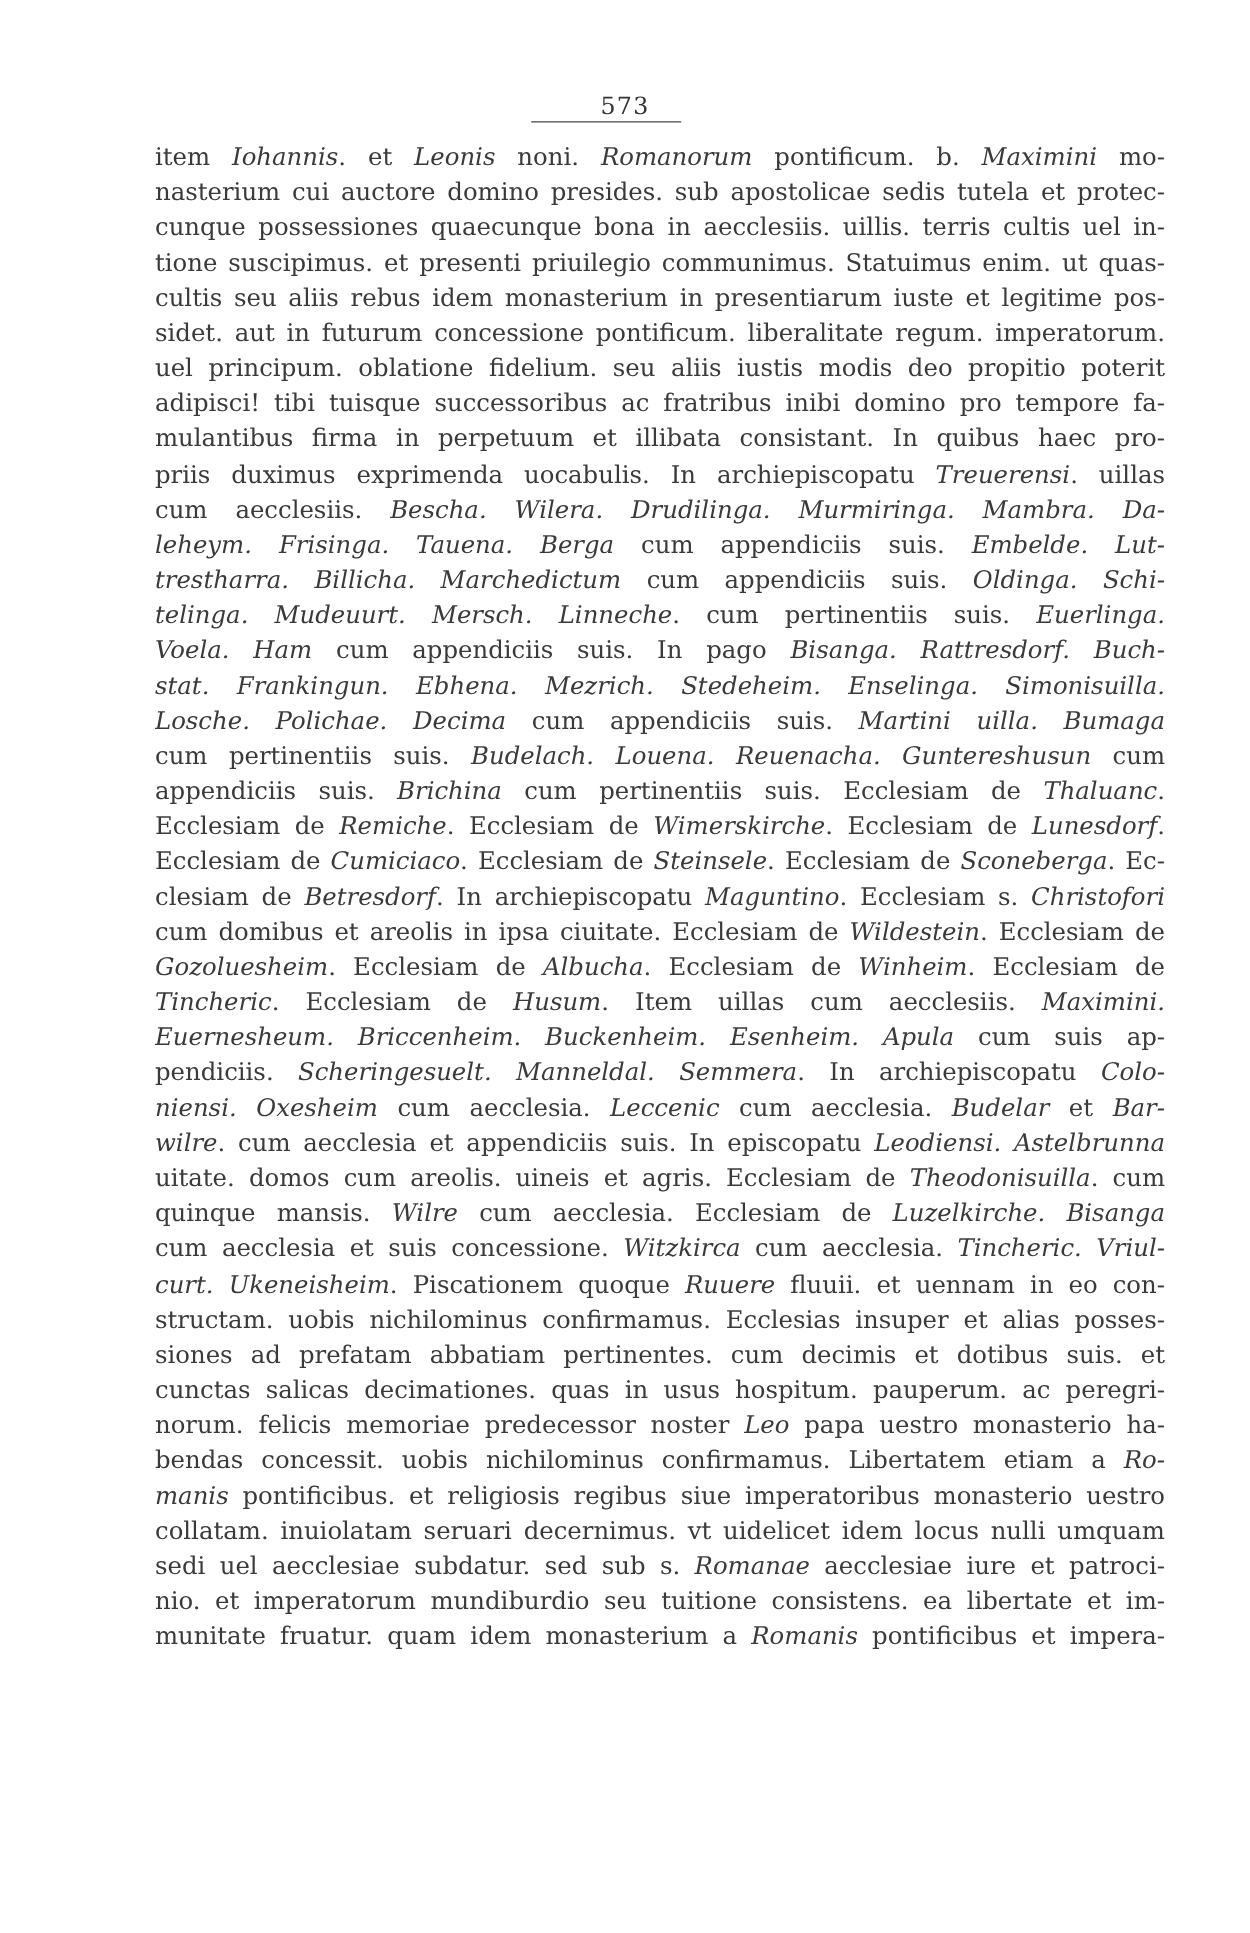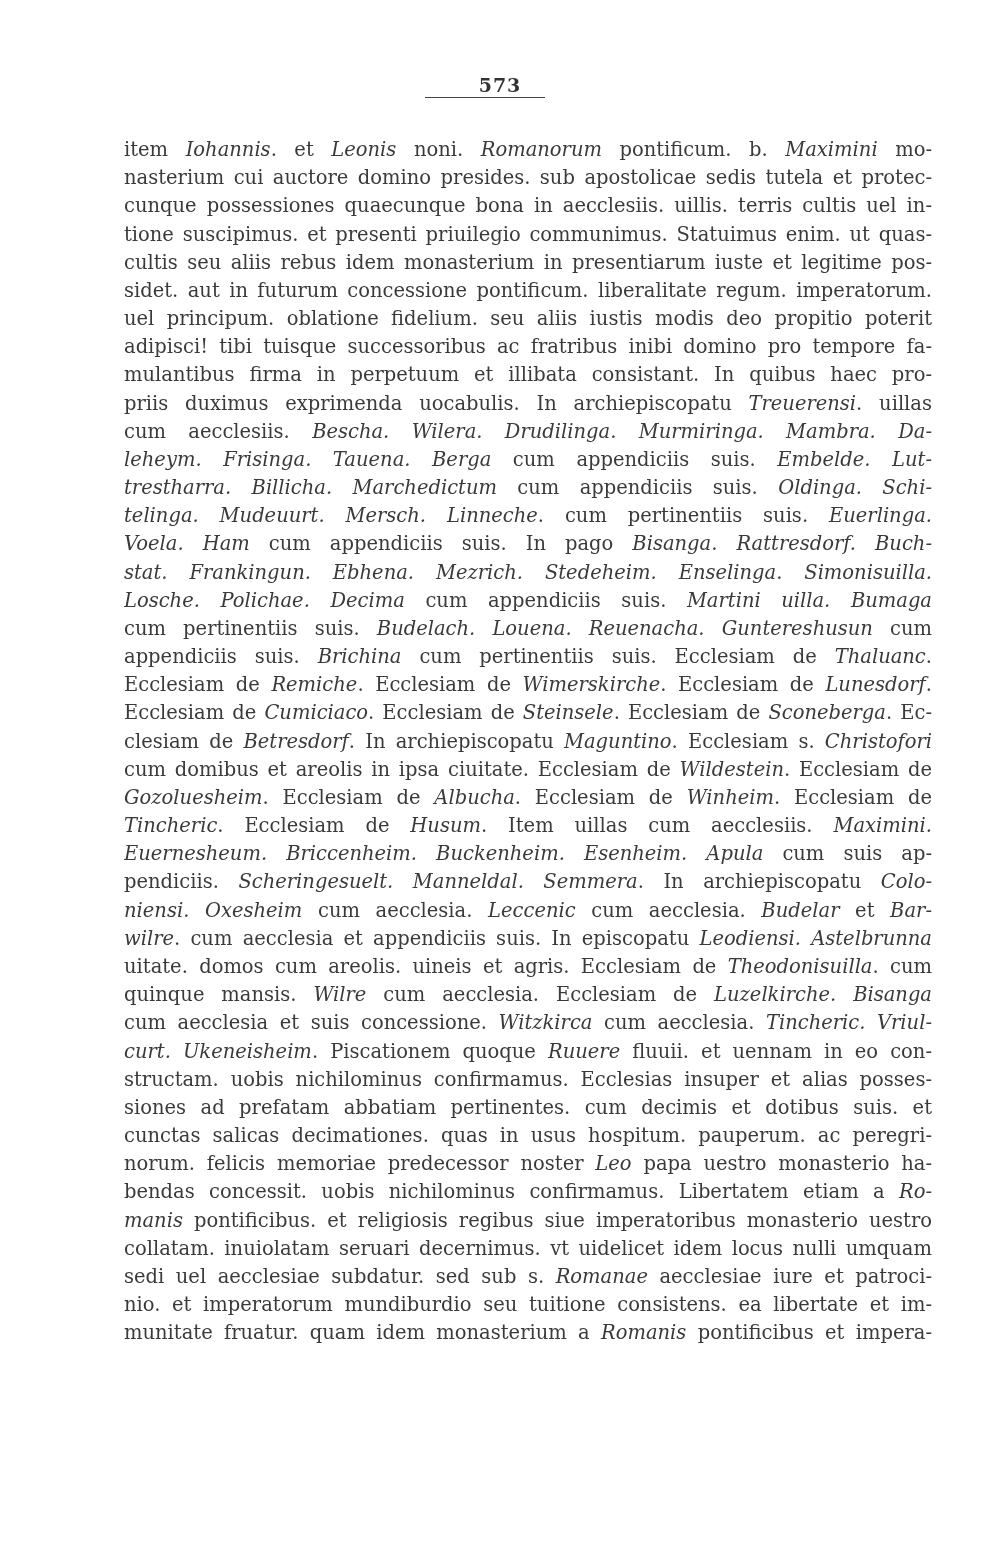--- a/index.html
+++ b/index.html
@@ -9,33 +9,33 @@
     font-family: "DejaVu Serif", "Liberation Serif", serif;
     color: #3a3a3a;
     position: relative;
     overflow: hidden;
   }
   .page-number {
     position: absolute;
     top: 74px; left: 0; width: 1000px;
     text-align: center;
     font-size: 19px;
-    font-weight: bold;
+    font-weight: normal;
     letter-spacing: 1px;
     color: #333;
   }
   .header-rule {
     position: absolute;
     top: 97px; left: 425px;
     width: 120px; height: 0;
     border-top: 1.5px solid #444;
   }
   .body-text {
     position: absolute;
-    top: 136px; left: 124px;
+    top: 112px; left: 124px;
     width: 808px;
   }
   .line {
     height: 28.18px;
     line-height: 28px;
     font-size: 19.5px;
     white-space: nowrap;
     text-align: justify;
     text-align-last: justify;
     overflow: hidden;

